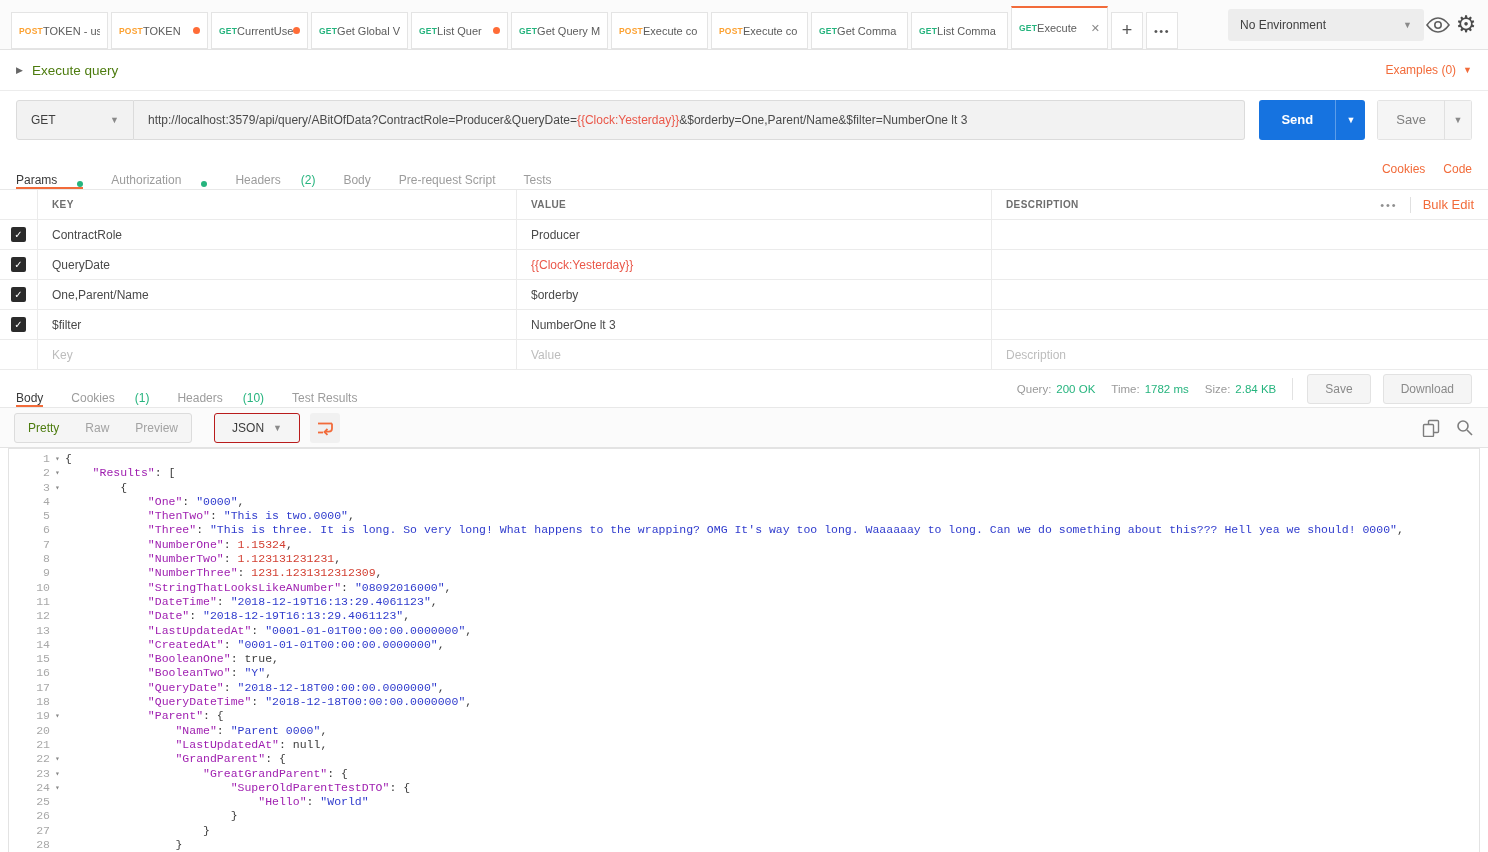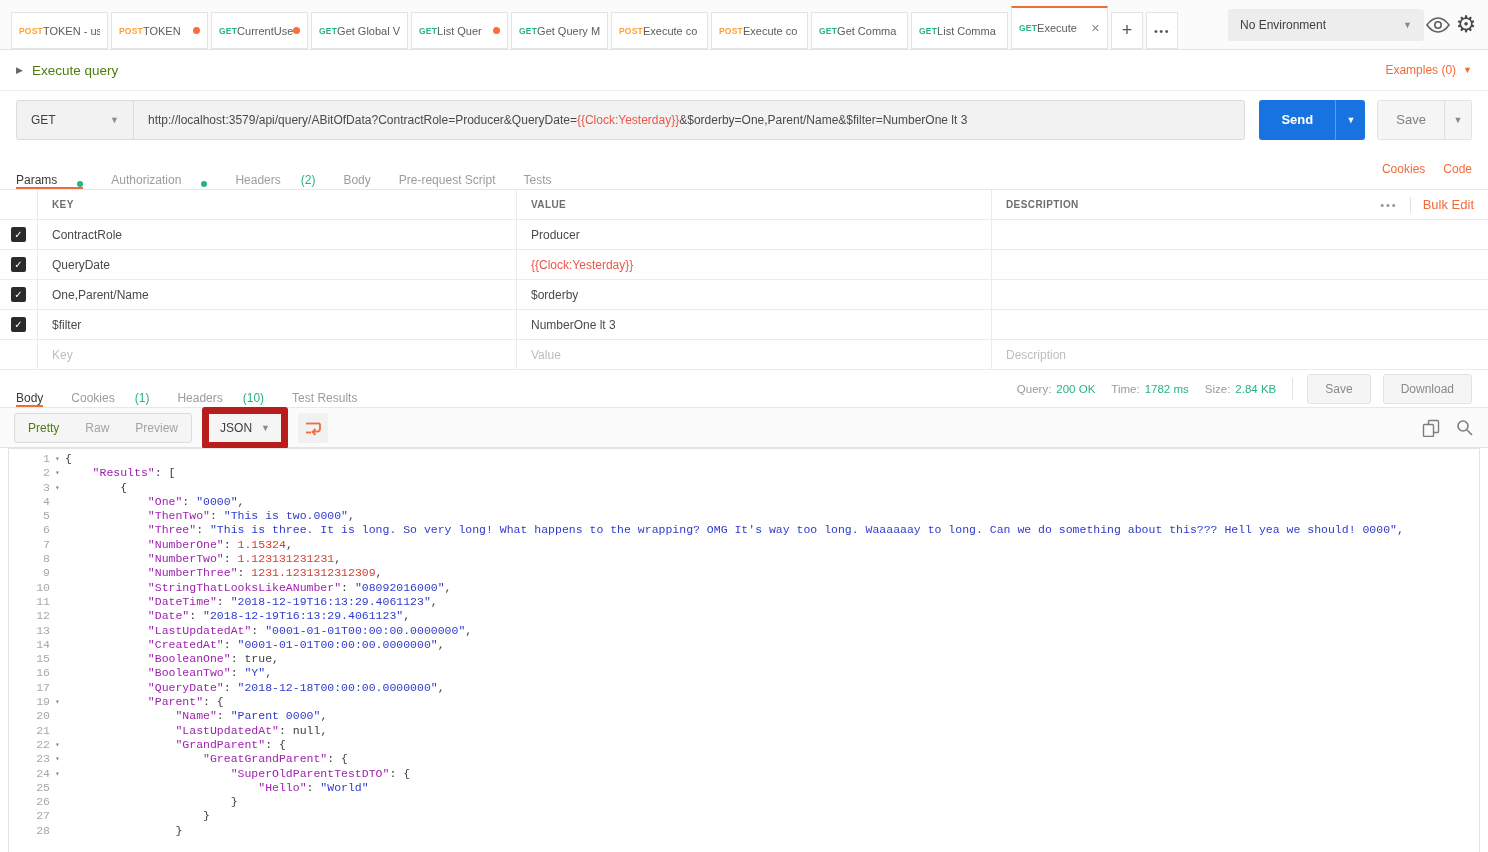--- a/index.html
+++ b/index.html
@@ -95,22 +95,22 @@
   .vdiv{width:1px;height:22px;background:#e2e2e2;margin:0 14px 0 0;}
   .gbtn{padding:7px 17px;background:#f5f5f5;border:1px solid #e2e2e2;border-radius:3px;
         color:#8a8a8a;font-size:12px;margin-left:12px;}
 
   
   .ptoolbar{height:40px;flex:none;display:flex;align-items:center;padding:0 14px;background:#fbfbfb;
             border-bottom:1px solid #e3e3e3;box-sizing:border-box;}
   .vgroup{display:flex;border:1px solid #dcdcdc;border-radius:3px;overflow:hidden;background:#f5f5f5;}
   .vseg{padding:7px 13px;font-size:12px;color:#a3a3a3;}
   .vseg.active{color:#4d7c0f;}
-  .fmtsel{margin-left:10px;display:flex;align-items:center;gap:9px;border:7px solid #b91c1c;border-radius:3px;
-          background:#f5f5f5;padding:7px 11px;font-size:12px;color:#3c3c3c;}
+  .fmtsel{margin-left:22px;display:flex;align-items:center;gap:9px;border:1px solid #b91c1c;border-radius:3px;
+          background:#f5f5f5;padding:7px 17px;font-size:12px;color:#3c3c3c;}
   .wrapbtn{margin-left:10px;width:30px;height:30px;background:#f1f1f1;border-radius:3px;
            display:flex;align-items:center;justify-content:center;}
   .ricons{margin-left:auto;display:flex;gap:16px;align-items:center;}
 
   
   .codebox{flex:1;margin:0 8px;border:1px solid #e3e3e3;border-bottom:none;overflow:hidden;background:#fff;
            font-family:"Liberation Mono","DejaVu Sans Mono",monospace;font-size:11.5px;line-height:14.3px;
            padding-top:3px;box-sizing:border-box;}
   .cl{display:flex;height:14.3px;}
   .gut{flex:none;width:56px;display:flex;justify-content:flex-end;color:#a8a8a8;}
@@ -491,20 +491,27 @@
         </div>
         <div class="cl">
           <span class="gut">
             <span class="ln">17</span>
             <span class="fold"></span>
           </span>
           <span class="src"><span class="pu">            </span><span class="k">"QueryDate"</span><span class="pu">: </span><span class="s">"2018-12-18T00:00:00.0000000"</span><span class="pu">,</span></span>
         </div>
         <div class="cl">
           <span class="gut">
+            <span class="ln">18</span>
+            <span class="fold"></span>
+          </span>
+          <span class="src"><span class="pu">            </span><span class="k">"QueryDateTime"</span><span class="pu">: </span><span class="s">"2018-12-18T00:00:00.0000000"</span><span class="pu">,</span></span>
+        </div>
+        <div class="cl">
+          <span class="gut">
             <span class="ln">19</span>
             <span class="fold">▾</span>
           </span>
           <span class="src"><span class="pu">            </span><span class="k">"Parent"</span><span class="pu">: {</span></span>
         </div>
         <div class="cl">
           <span class="gut">
             <span class="ln">20</span>
             <span class="fold"></span>
           </span>

